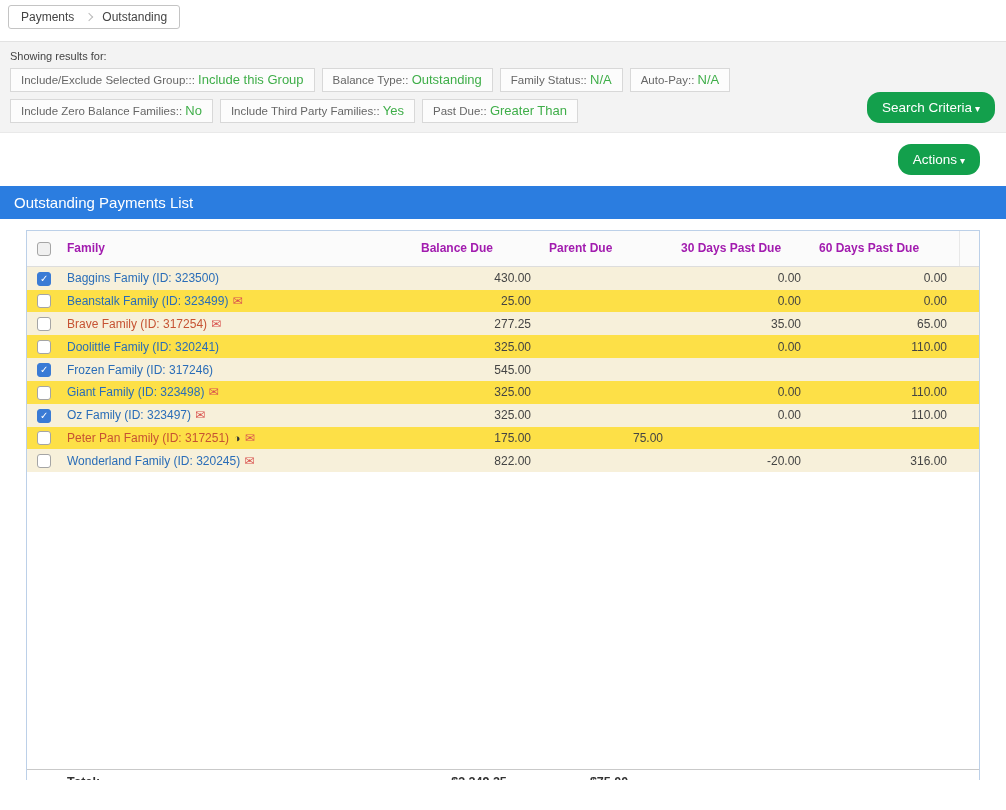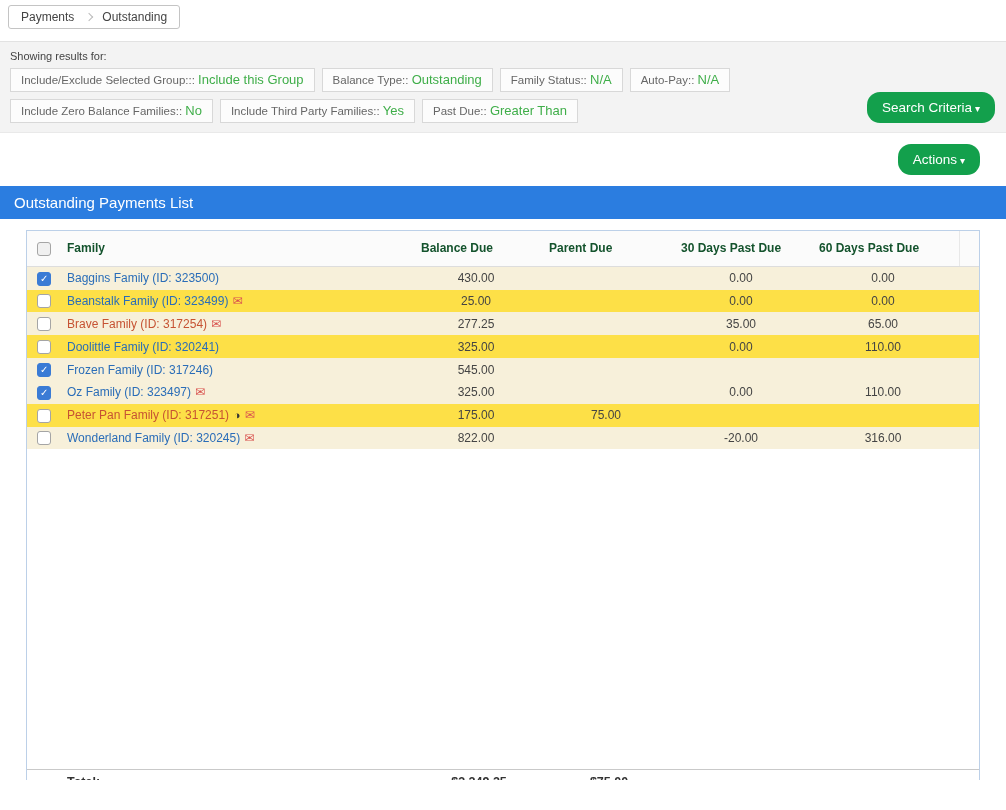--- a/index.html
+++ b/index.html
@@ -19,24 +19,24 @@
 
   .btn{border:none;border-radius:13px;background:var(--button-green,#13a04c);color:#fff;font-family:inherit;font-size:13.5px;padding:8px 15px;cursor:pointer}
   .caret{font-size:10px;margin-left:3px}
   .search-btn{position:absolute;right:11px;bottom:9px}
   .actions-row{text-align:right;padding:11px 26px;background:#fff}
 
   .list-header{background:var(--header-blue,#2b7de0);color:#fff;font-size:15px;padding:8px 14px}
 
   .table-wrap{display:flex;flex-direction:column;height:565px;margin:11px 26px 0;border:1px solid #bcd0e8;background:#fff}
   table{width:100%;border-collapse:collapse;table-layout:fixed;font-size:12px}
-  thead th{text-align:left;font-weight:bold;padding:10px 6px;background:#fbfbfb;border-bottom:1px solid #ddd;color:#14532d;overflow:hidden;white-space:nowrap}
+  thead th{text-align:left;font-weight:bold;padding:10px 6px;background:#fbfbfb;border-bottom:1px solid #ddd;color:#a21caf;overflow:hidden;white-space:nowrap}
   th.col-spacer{border-left:1px solid #e8e8e8}
   td{padding:4px 6px;overflow:hidden;white-space:nowrap}
-  .num{text-align:center;padding-right:12px;color:#444}
+  .num{text-align:right;padding-right:12px;color:#444}
   tr.beige{background:var(--row-beige,#f7f0da)}
   tr.white{background:#fde047}
   .fam-link{cursor:pointer;text-decoration:none}
   .fam-link.blue{color:var(--link-blue,#2a6db8)}
   .fam-link.red{color:var(--link-red,#c65333)}
   .env-icon{color:var(--envelope-red,#d9534f);margin-left:4px;font-size:12px;cursor:pointer}
   .half-icon{color:#333;margin-left:5px;font-size:11px}
   .checkbox{display:inline-block;width:14px;height:14px;border:1px solid #a5a5a5;border-radius:3px;background:#fff;position:relative;cursor:pointer;vertical-align:middle}
   .checkbox.checked{background:var(--check-blue,#3a7bd5);border-color:var(--check-blue,#3a7bd5)}
   .checkbox.checked::after{content:"✓";position:absolute;color:#fff;font-size:10px;left:2px;top:0;font-weight:bold}
@@ -136,20 +136,29 @@
           </tr>
           <tr class="beige sel">
             <td class="cell-check"><span class="checkbox checked"></span></td>
             <td class="cell-family"><a class="fam-link blue">Frozen Family (ID: 317246)</a></td>
             <td class="num">545.00</td>
             <td class="num"></td>
             <td class="num"></td>
             <td class="num"></td>
             <td></td>
           </tr>
+          <tr class="white">
+            <td class="cell-check"><span class="checkbox"></span></td>
+            <td class="cell-family"><a class="fam-link blue">Giant Family (ID: 323498)</a><span class="env-icon">✉</span></td>
+            <td class="num">325.00</td>
+            <td class="num"></td>
+            <td class="num">0.00</td>
+            <td class="num">110.00</td>
+            <td></td>
+          </tr>
           <tr class="beige sel">
             <td class="cell-check"><span class="checkbox checked"></span></td>
             <td class="cell-family"><a class="fam-link blue">Oz Family (ID: 323497)</a><span class="env-icon">✉</span></td>
             <td class="num">325.00</td>
             <td class="num"></td>
             <td class="num">0.00</td>
             <td class="num">110.00</td>
             <td></td>
           </tr>
           <tr class="white">

